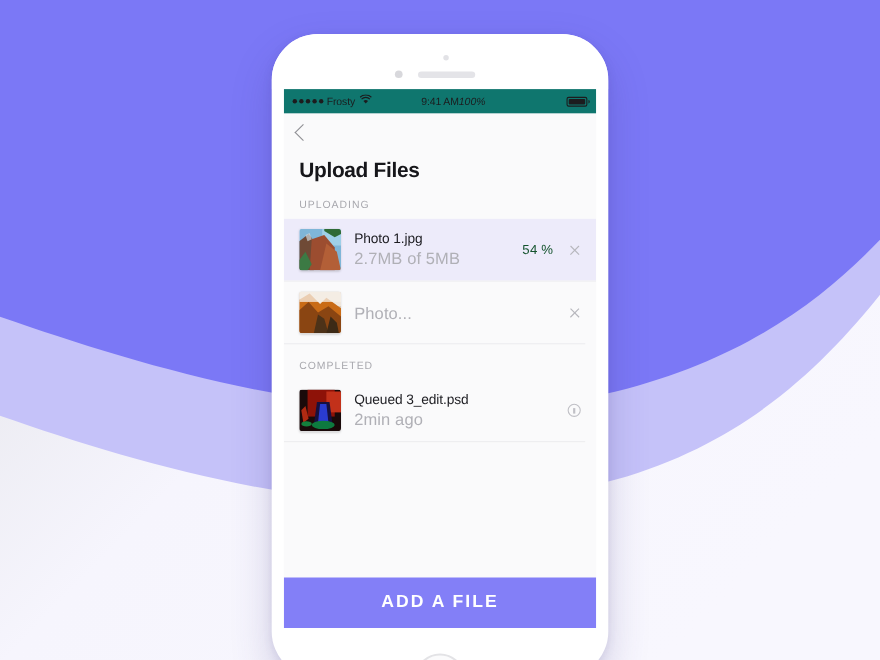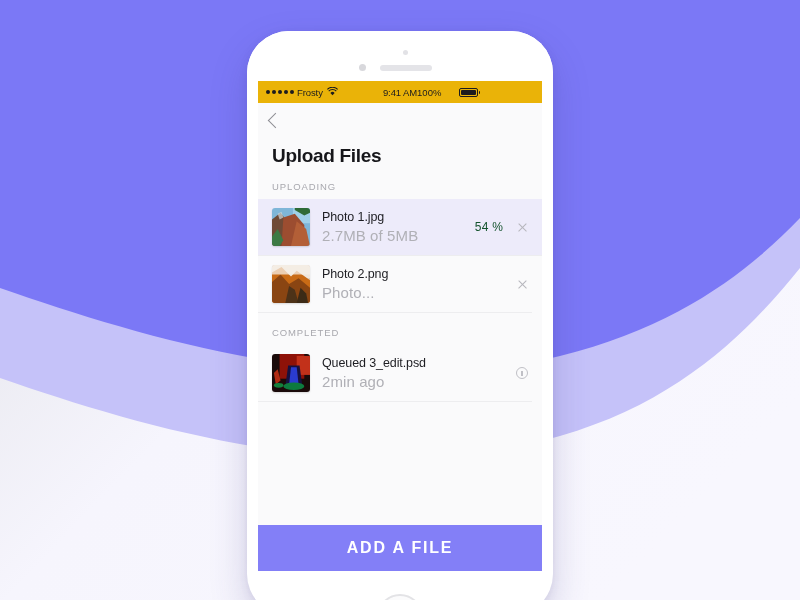--- a/index.html
+++ b/index.html
@@ -54,25 +54,25 @@
     background: #FAFAFB;
     overflow: hidden;
   }
 
   
   #status-bar {
     height: 22px;
     display: flex; align-items: center;
     padding: 0 8px;
     font-size: 9.5px; color: #1c1c1e;
-    background: #eab308;
+    background: #0f766e;
   }
   .sb-left { display: flex; align-items: center; gap: 3px; flex: 1; }
   .sb-center { flex: 0 0 auto; font-weight: 400; letter-spacing: -0.1px; }
-  .sb-right { display: flex; align-items: center; justify-content: flex-start; gap: 18px; flex: 1; }
+  .sb-right { display: flex; align-items: center; justify-content: space-between; gap: 18px; flex: 1; font-style: italic; }
   .dots { display: flex; gap: 2px; align-items: center; }
   .dots i { width: 4px; height: 4px; border-radius: 50%; background: #1c1c1e; display: block; }
   .carrier { font-size: 9.5px; letter-spacing: -0.1px; }
   .battery-pct { font-size: 9.5px; }
   .battery {
     width: 19px; height: 9px; border: 1px solid #1c1c1e; border-radius: 2px;
     position: relative; padding: 1px;
   }
   .battery::after {
     content: ""; position: absolute; right: -3px; top: 2.5px;
@@ -259,21 +259,20 @@
             <rect width="40" height="40" fill="#d9c7b4"></rect>
             <rect x="0" y="0" width="40" height="14" fill="#efe6dc"></rect>
             <path d="M0 40 L0 8 L10 2 L20 12 L26 6 L40 16 L40 40 Z" fill="#c96b16"></path>
             <path d="M0 40 L0 18 L9 10 L18 20 L28 14 L40 24 L40 40 Z" fill="#8a4512"></path>
             <path d="M14 40 L18 22 L24 26 L28 40 Z" fill="#4d3218"></path>
             <path d="M26 40 L30 24 L36 30 L38 40 Z" fill="#3c2a16"></path>
             <rect x="0" y="0" width="40" height="10" fill="#f6efe7" opacity=".75"></rect>
           </svg>
         </span>
         <div class="row-text">
-          <div class="row-title">Photo 2.png</div>
           <div class="row-sub">Photo...</div>
         </div>
         <div class="row-right">
           <span class="x-icon"></span>
         </div>
       </div>
 
       <div class="divider inset-right"></div>
 
       <div class="section-label">COMPLETED</div>

